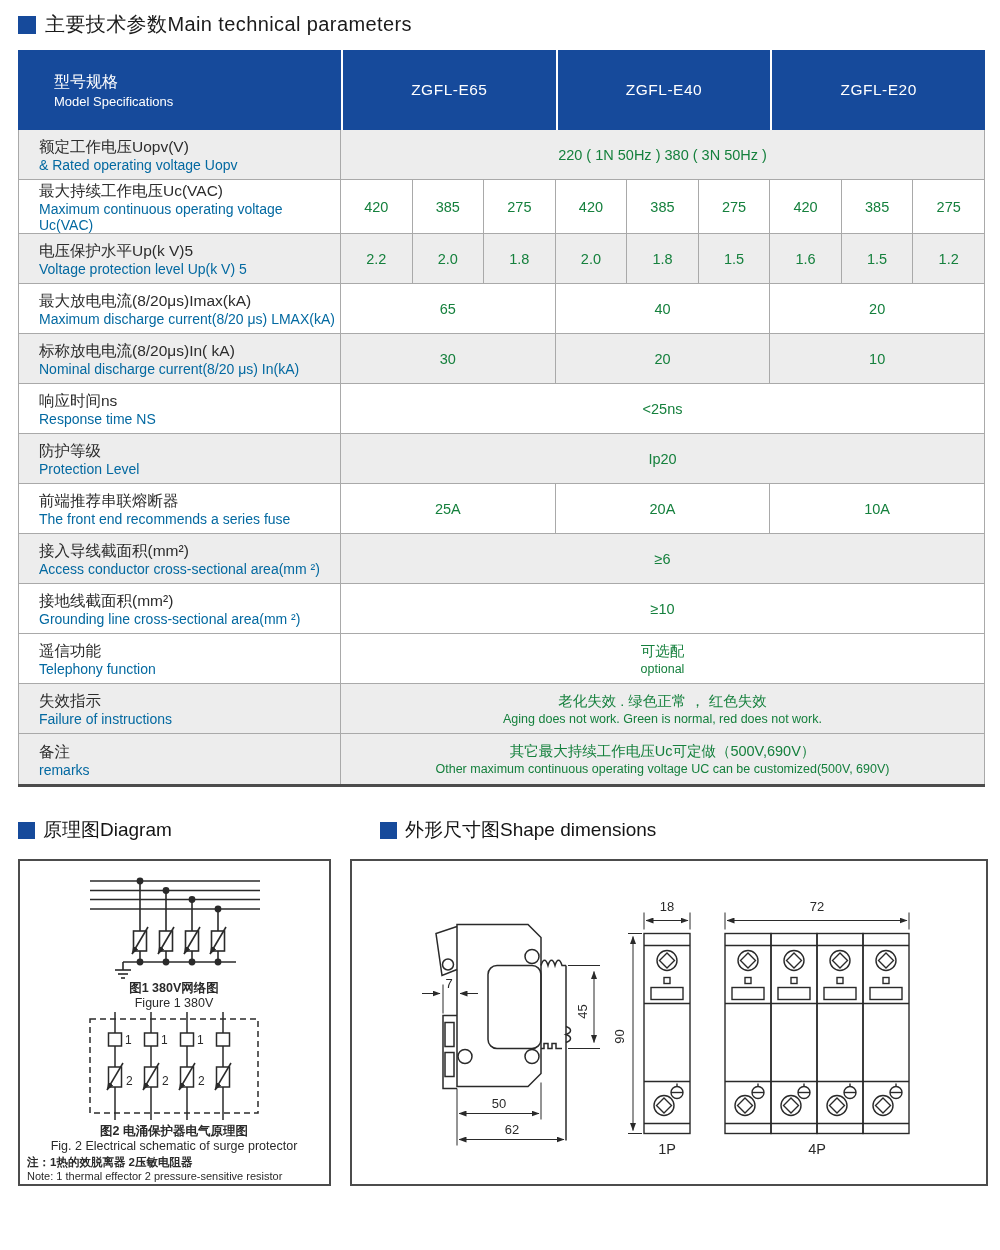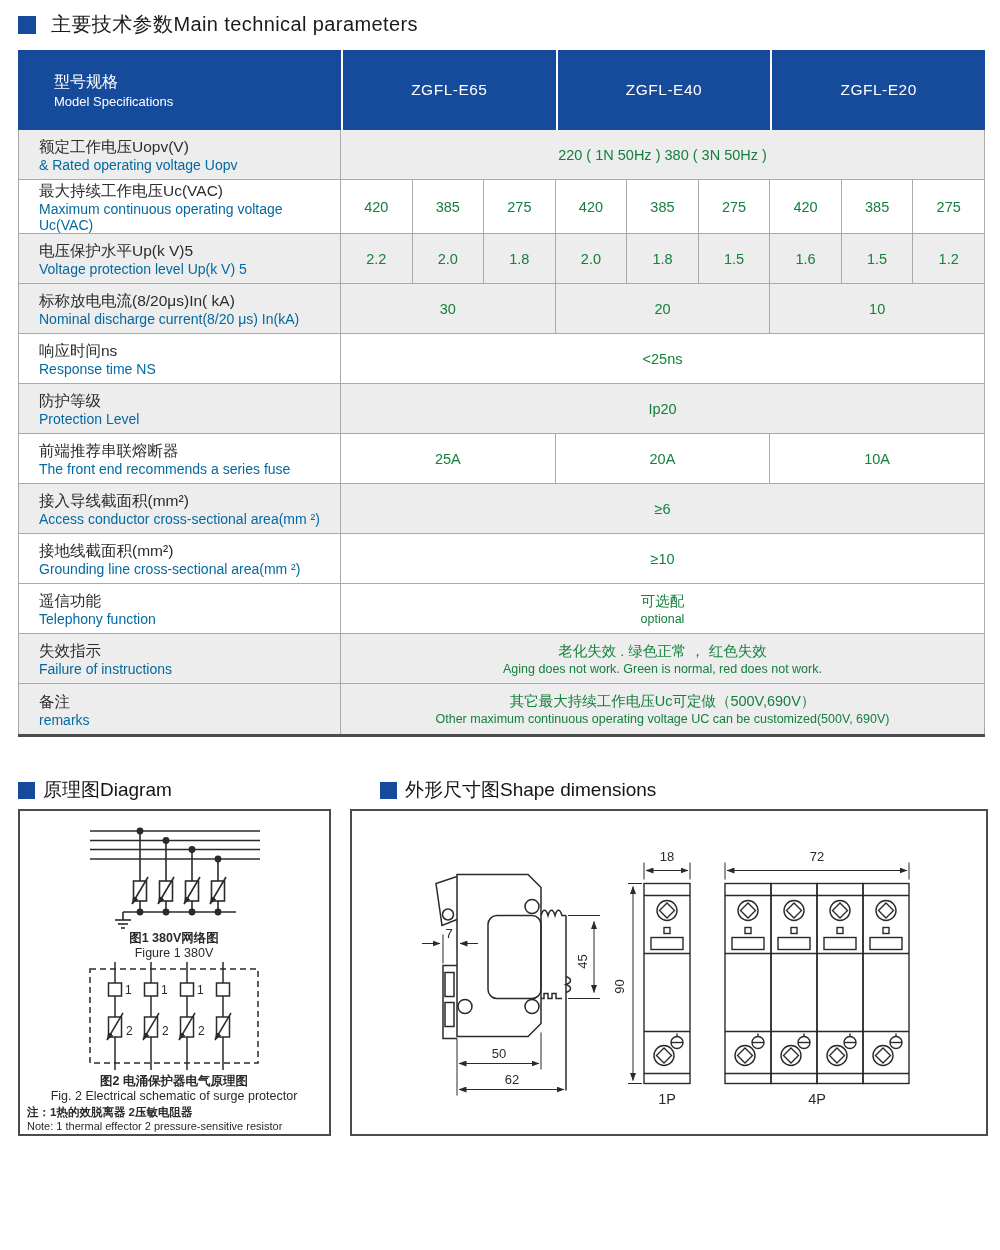--- a/index.html
+++ b/index.html
@@ -1,20 +1,20 @@
 <!DOCTYPE html>
 <html><head>
 <meta charset="utf-8">
 <style>
   :root{ --blue:#164a9b; --grid:#a9a9a9; --ink:#2d2d2d; }
   *{box-sizing:border-box}
   html,body{margin:0;padding:0}
   body{width:1000px;height:1250px;background:#fff;color:var(--ink);
        font-family:"Liberation Sans","DejaVu Sans",sans-serif;}
-  .title{display:flex;align-items:center;gap:15px;margin:11px 0 12px 18px;
+  .title{display:flex;align-items:center;gap:9px;margin:11px 0 12px 18px;
          font-size:20px;font-weight:500;color:#1b1b1b;letter-spacing:.4px}
   .sq{width:18px;height:18px;background:var(--blue);flex:0 0 auto}
 
   .tblwrap{margin:11px 15px 0 18px;border-bottom:3px solid #4c4c4c}
   table{border-collapse:separate;border-spacing:0;width:100%;table-layout:fixed}
   col.c0{width:33.4%} col.cv{width:7.4%}
   td{padding:0;vertical-align:middle}
   tr.hrow{height:80px}
   tr.r{height:50px}
   tr.hrow td{background:var(--blue);color:#fff}
@@ -27,21 +27,21 @@
   td.lc .zh{font-size:15.5px;line-height:21px;color:#2c2c2c}
   td.lc .en{font-size:14px;line-height:16px;color:#0369a1}
   td.v{border-right:1px solid var(--grid);border-bottom:1px solid var(--grid);
        text-align:center;font-size:14.5px;color:#15803d}
   td.v .vzh{font-size:14.5px;line-height:20px}
   td.v .ven{font-size:12.5px;line-height:16px}
   tr.alt td{background:#ededed}
   tr.last td{border-bottom:none}
 
   .secs{position:relative;height:28px;margin-top:30px}
-  .sec{position:absolute;top:10px;display:flex;align-items:center;gap:8px;
+  .sec{position:absolute;top:0;display:flex;align-items:center;gap:8px;
        font-size:19px;font-weight:500;color:#141414}
   #sec-diagram{left:18px} #sec-shape{left:380px}
   .sq2{width:17px;height:17px;background:var(--blue);flex:0 0 auto}
 
   .boxes{display:flex;gap:19px;margin:14px 0 0 18px}
   .box{border:2px solid #4c4c4c;background:#fff}
   .b1{width:313px;height:327px}
   .b2{width:638px;height:327px}
   svg{display:block}
   svg text{font-family:"Liberation Sans","DejaVu Sans",sans-serif;fill:#2a2a2a}
@@ -113,20 +113,29 @@
     <td class="v">2.0</td>
     <td class="v">1.8</td>
     <td class="v">2.0</td>
     <td class="v">1.8</td>
     <td class="v">1.5</td>
     <td class="v">1.6</td>
     <td class="v">1.5</td>
     <td class="v">1.2</td>
   </tr>
 
+  <tr class="r">
+    <td class="lc">
+      <div class="zh">最大放电电流(8/20μs)Imax(kA)</div>
+      <div class="en">Maximum discharge current(8/20 μs) LMAX(kA)</div>
+    </td>
+    <td class="v" colspan="3">65</td>
+    <td class="v" colspan="3">40</td>
+    <td class="v" colspan="3">20</td>
+  </tr>
 
   <tr class="r alt">
     <td class="lc">
       <div class="zh">标称放电电流(8/20μs)In( kA)</div>
       <div class="en">Nominal discharge current(8/20 μs) In(kA)</div>
     </td>
     <td class="v" colspan="3">30</td>
     <td class="v" colspan="3">20</td>
     <td class="v" colspan="3">10</td>
   </tr>

